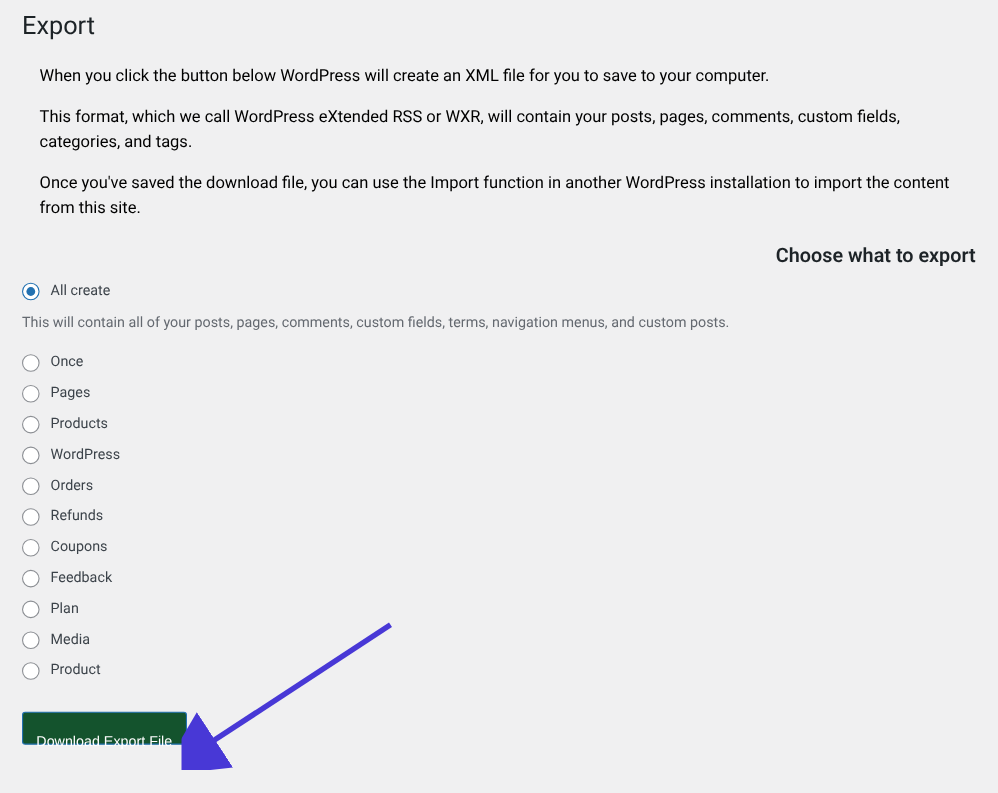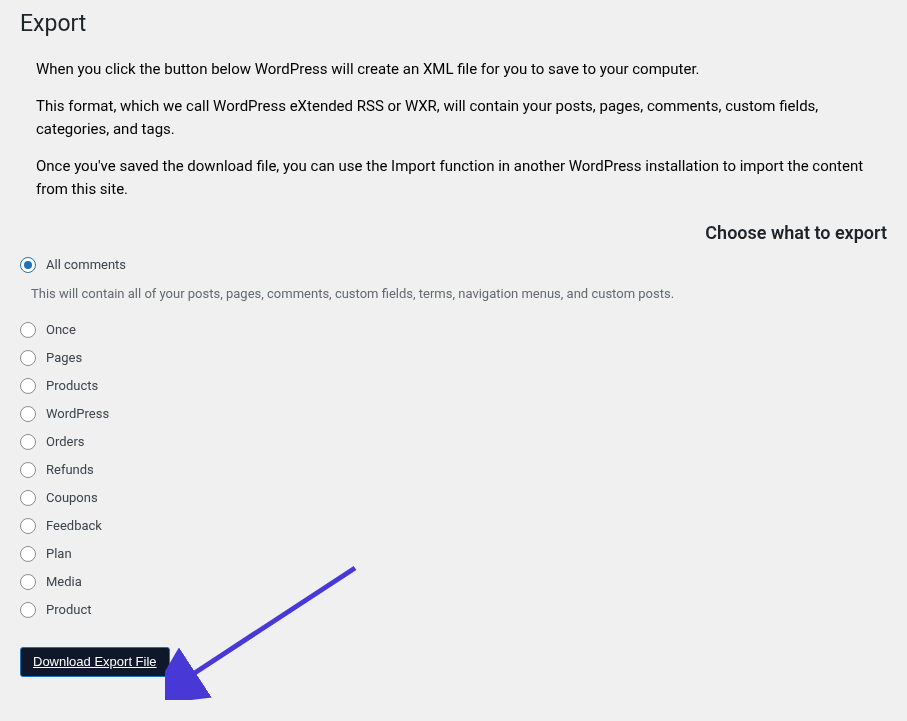--- a/index.html
+++ b/index.html
@@ -31,21 +31,21 @@
     }
     p {
       font-size: 15px;
       line-height: 1.5;
       margin: 1em 16px;
       color: #000000;
     }
     .description {
       font-size: 13px;
       color: #646970;
-      margin: 0.6em 0 1.2em 11px;
+      margin: 0.6em 0 1.2em 0;
     }
     .radio-option {
       display: flex;
       align-items: center;
       margin: 6px 0;
       padding: 3px 0;
     }
     .radio-input {
       appearance: none;
       width: 16px;
@@ -73,32 +73,31 @@
     }
     .radio-label {
       font-size: 13px;
       color: #3c434a;
       cursor: pointer;
     }
     .options-list {
       margin-top: 4px;
     }
     .button-primary {
-      background: #0f172a;
+      background: #14532d;
       border: 1px solid #2271b1;
       color: #fff;
-      padding: 0 12px;
+      padding: 12px 12px;
       height: 30px;
       line-height: 28px;
       font-size: 13px;
       border-radius: 3px;
       cursor: pointer;
       margin-top: 20px;
       display: inline-block;
-      text-decoration: underline;
     }
     .arrow-annotation {
       position: absolute;
       pointer-events: none;
     }
   </style>
 </head>
 <body>
 
 
@@ -106,21 +105,21 @@
 <h1>Export</h1>
 
 <p>When you click the button below WordPress will create an XML file for you to save to your computer.</p>
 <p>This format, which we call WordPress eXtended RSS or WXR, will contain your posts, pages, comments, custom fields, categories, and tags.</p>
 <p>Once you've saved the download file, you can use the Import function in another WordPress installation to import the content from this site.</p>
 
 <h2>Choose what to export</h2>
 
 <div class="radio-option">
   <input type="radio" name="content" class="radio-input" checked="" style="">
-  <span class="radio-label">All comments</span>
+  <span class="radio-label">All create</span>
 </div>
 
 <p class="description">This will contain all of your posts, pages, comments, custom fields, terms, navigation menus, and custom posts.</p>
 
 <div class="options-list">
   <div class="radio-option">
     <input type="radio" name="content" class="radio-input" style="">
     <span class="radio-label">Once</span>
   </div>
 

